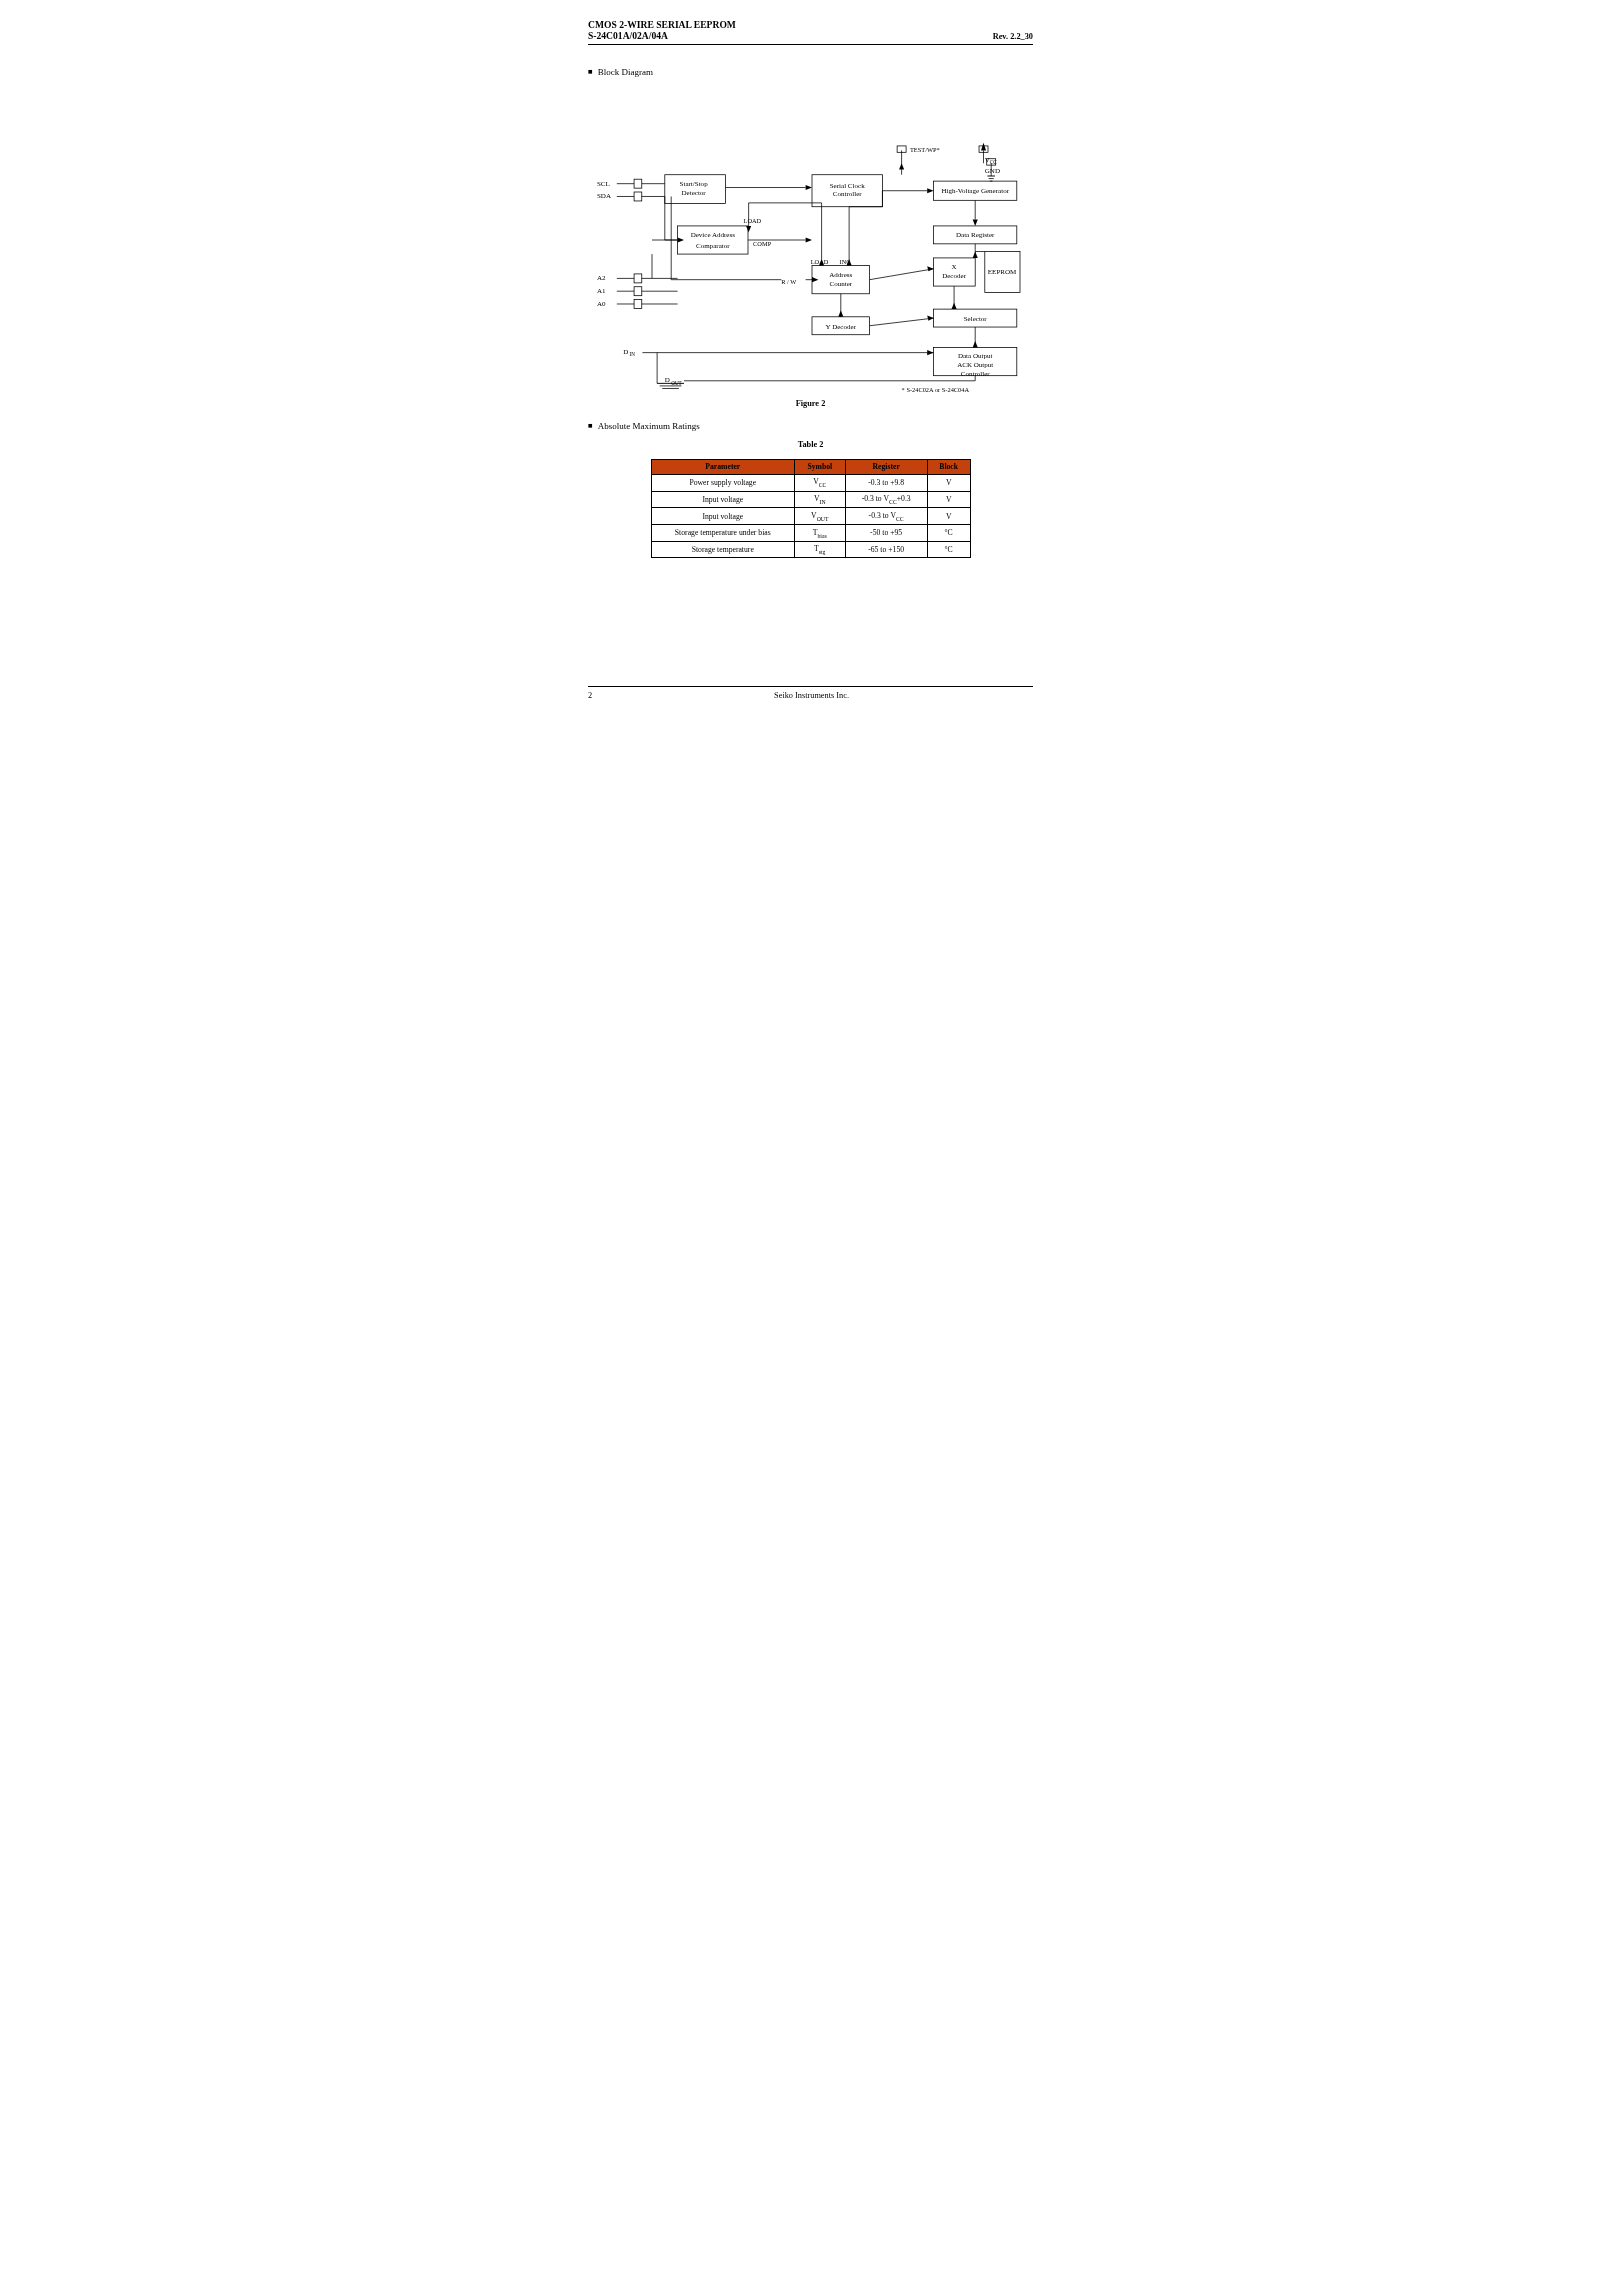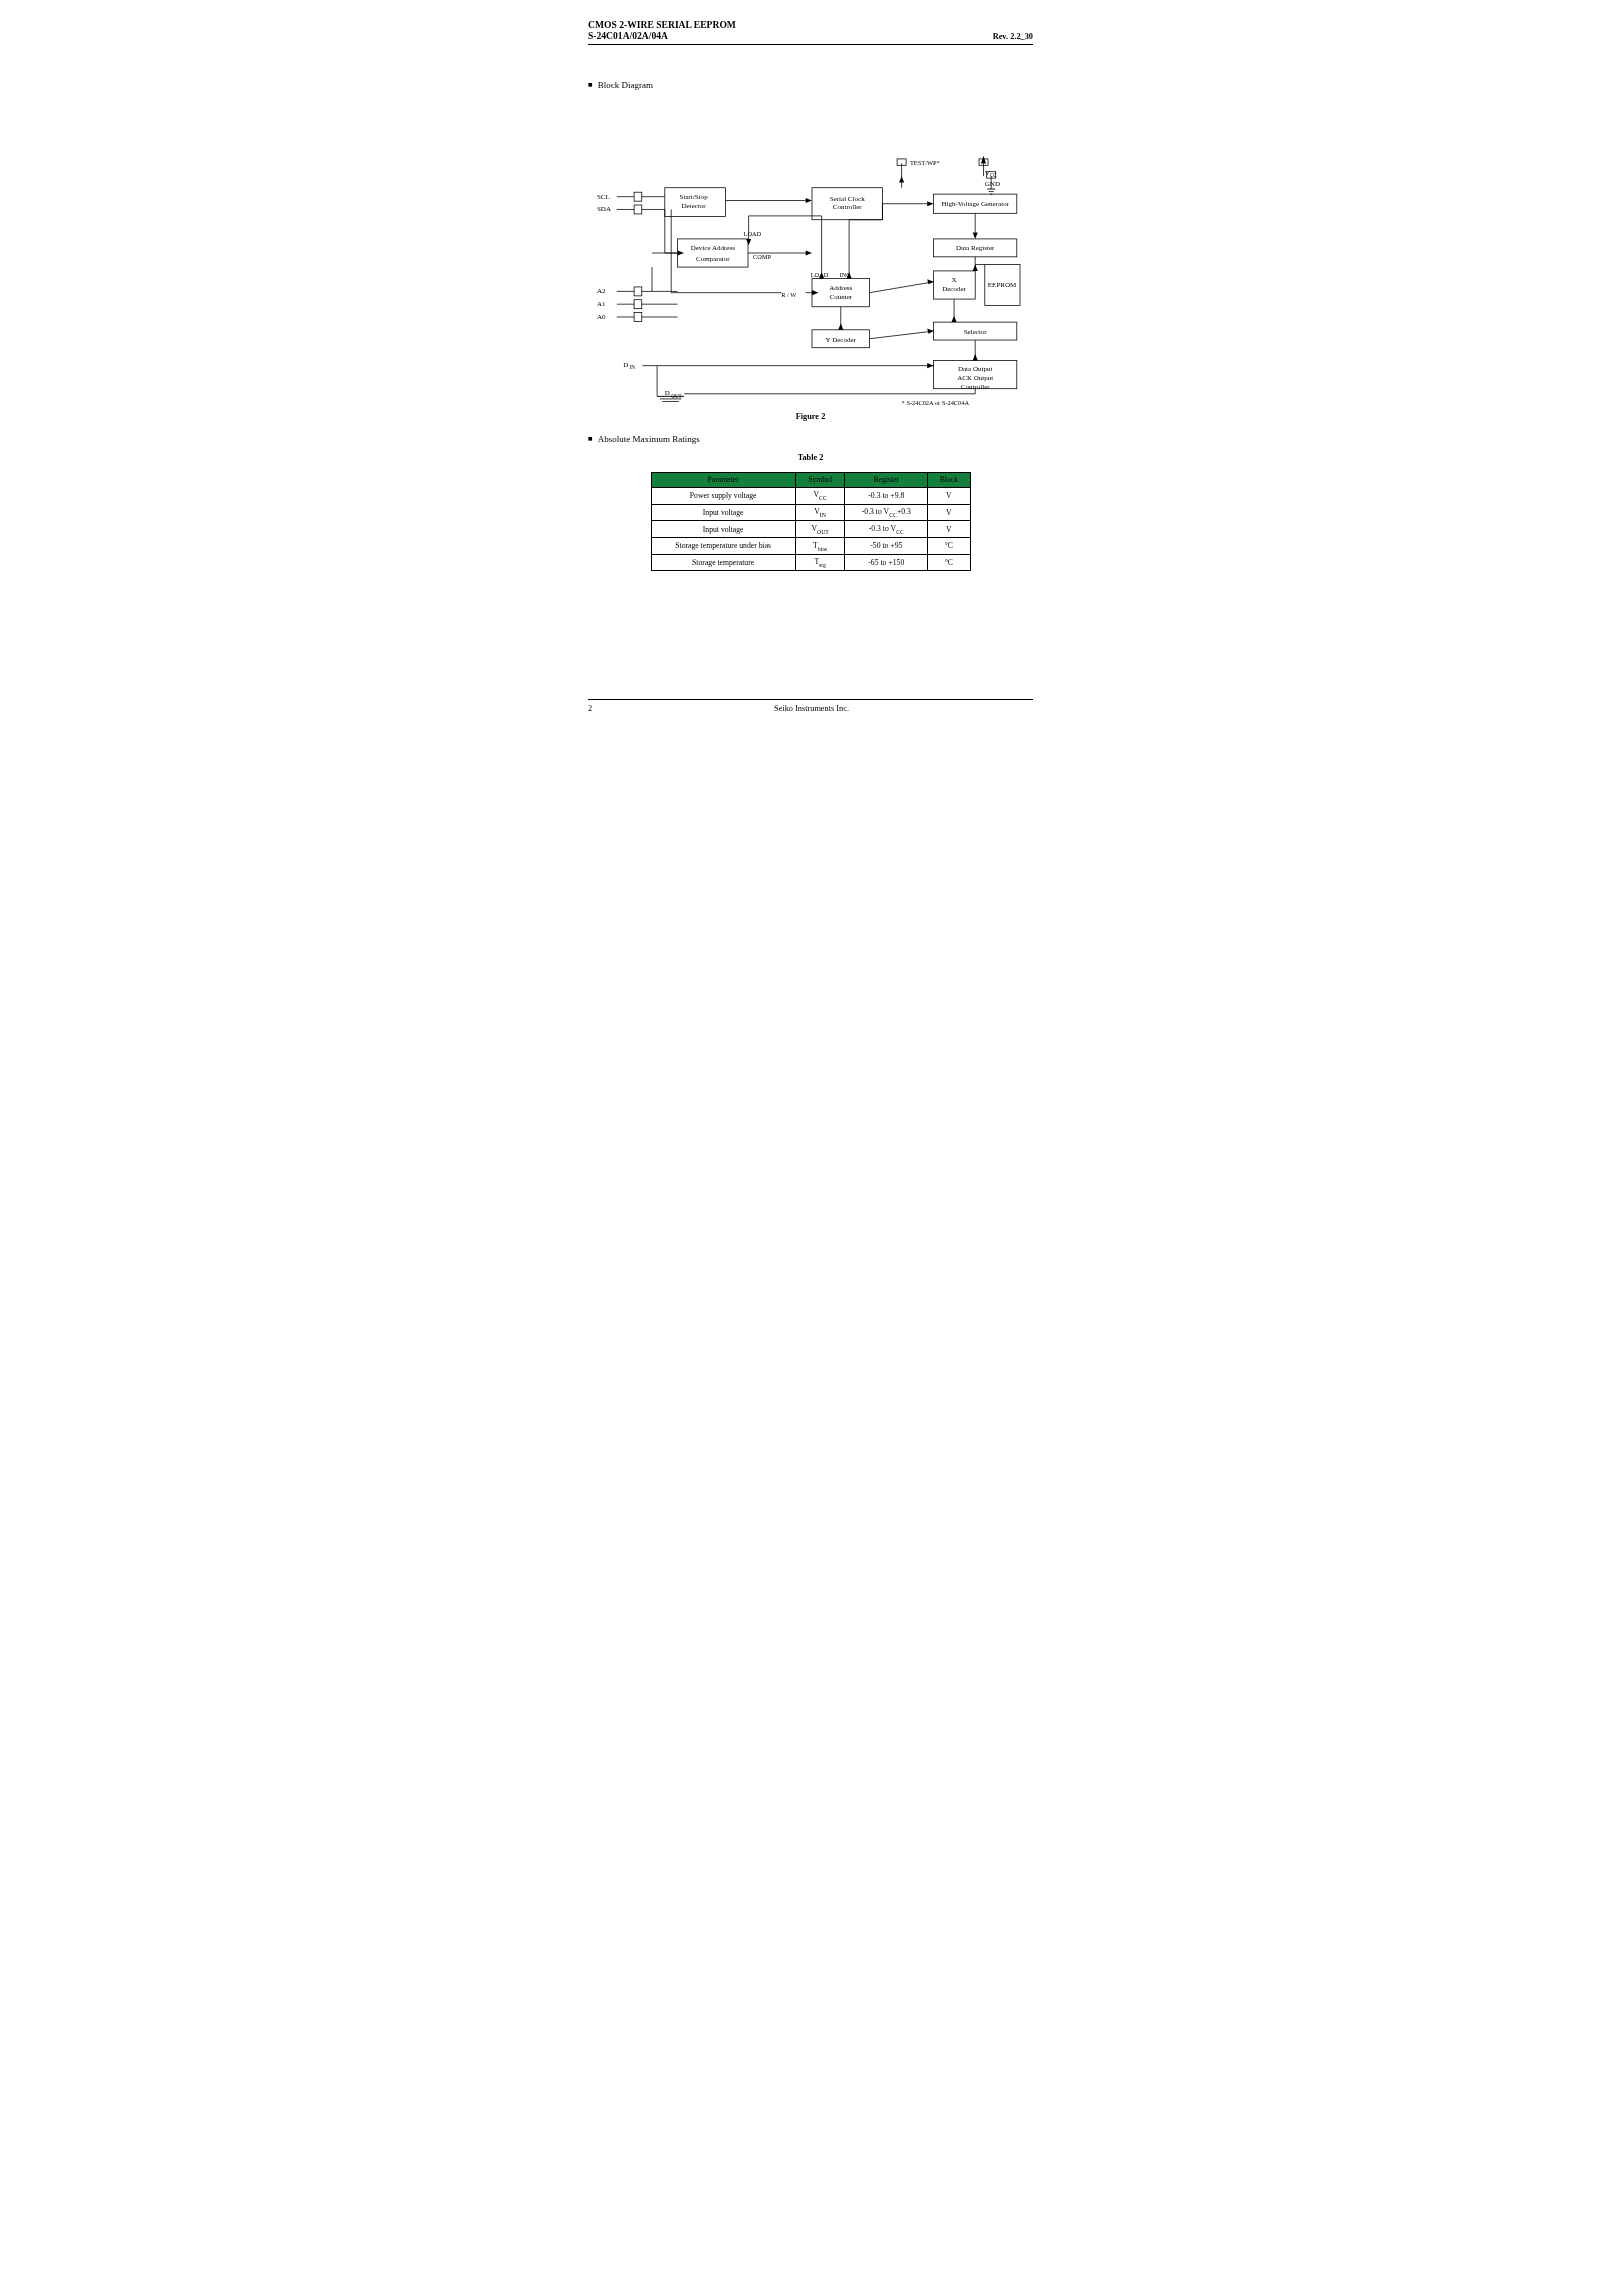--- a/index.html
+++ b/index.html
@@ -8,21 +8,21 @@
       font-family: 'Times New Roman', Times, serif;
       color: #000;
       width: 509px;
       margin: 0 auto;
       padding: 19px 32px 26px 32px;
       font-size: 8.3px;
     }
     .header {
       border-bottom: 1.3px solid #000;
       padding-bottom: 2.6px;
-      margin-bottom: 35px;
+      margin-bottom: 22px;
     }
     .header-title {
       font-weight: bold;
       font-size: 9.6px;
     }
     .header-row {
       display: flex;
       justify-content: space-between;
       align-items: flex-end;
     }
@@ -67,22 +67,22 @@
       width: 320px;
       margin: 0 auto;
       font-size: 7.7px;
     }
     table.ratings th, table.ratings td {
       border: 0.6px solid #000;
       padding: 2.6px 6.4px;
       text-align: center;
     }
     table.ratings th {
-      font-weight: normal;
-      background: #15803d;
+      font-weight: bold;
+      background: #c2410c;
     }
     sub { font-size: 0.75em; }
   </style>
 </head>
 <body>
 
 <div class="header">
   <div class="header-row">
     <div>
       <div class="header-title">CMOS 2-WIRE SERIAL  EEPROM</div>

